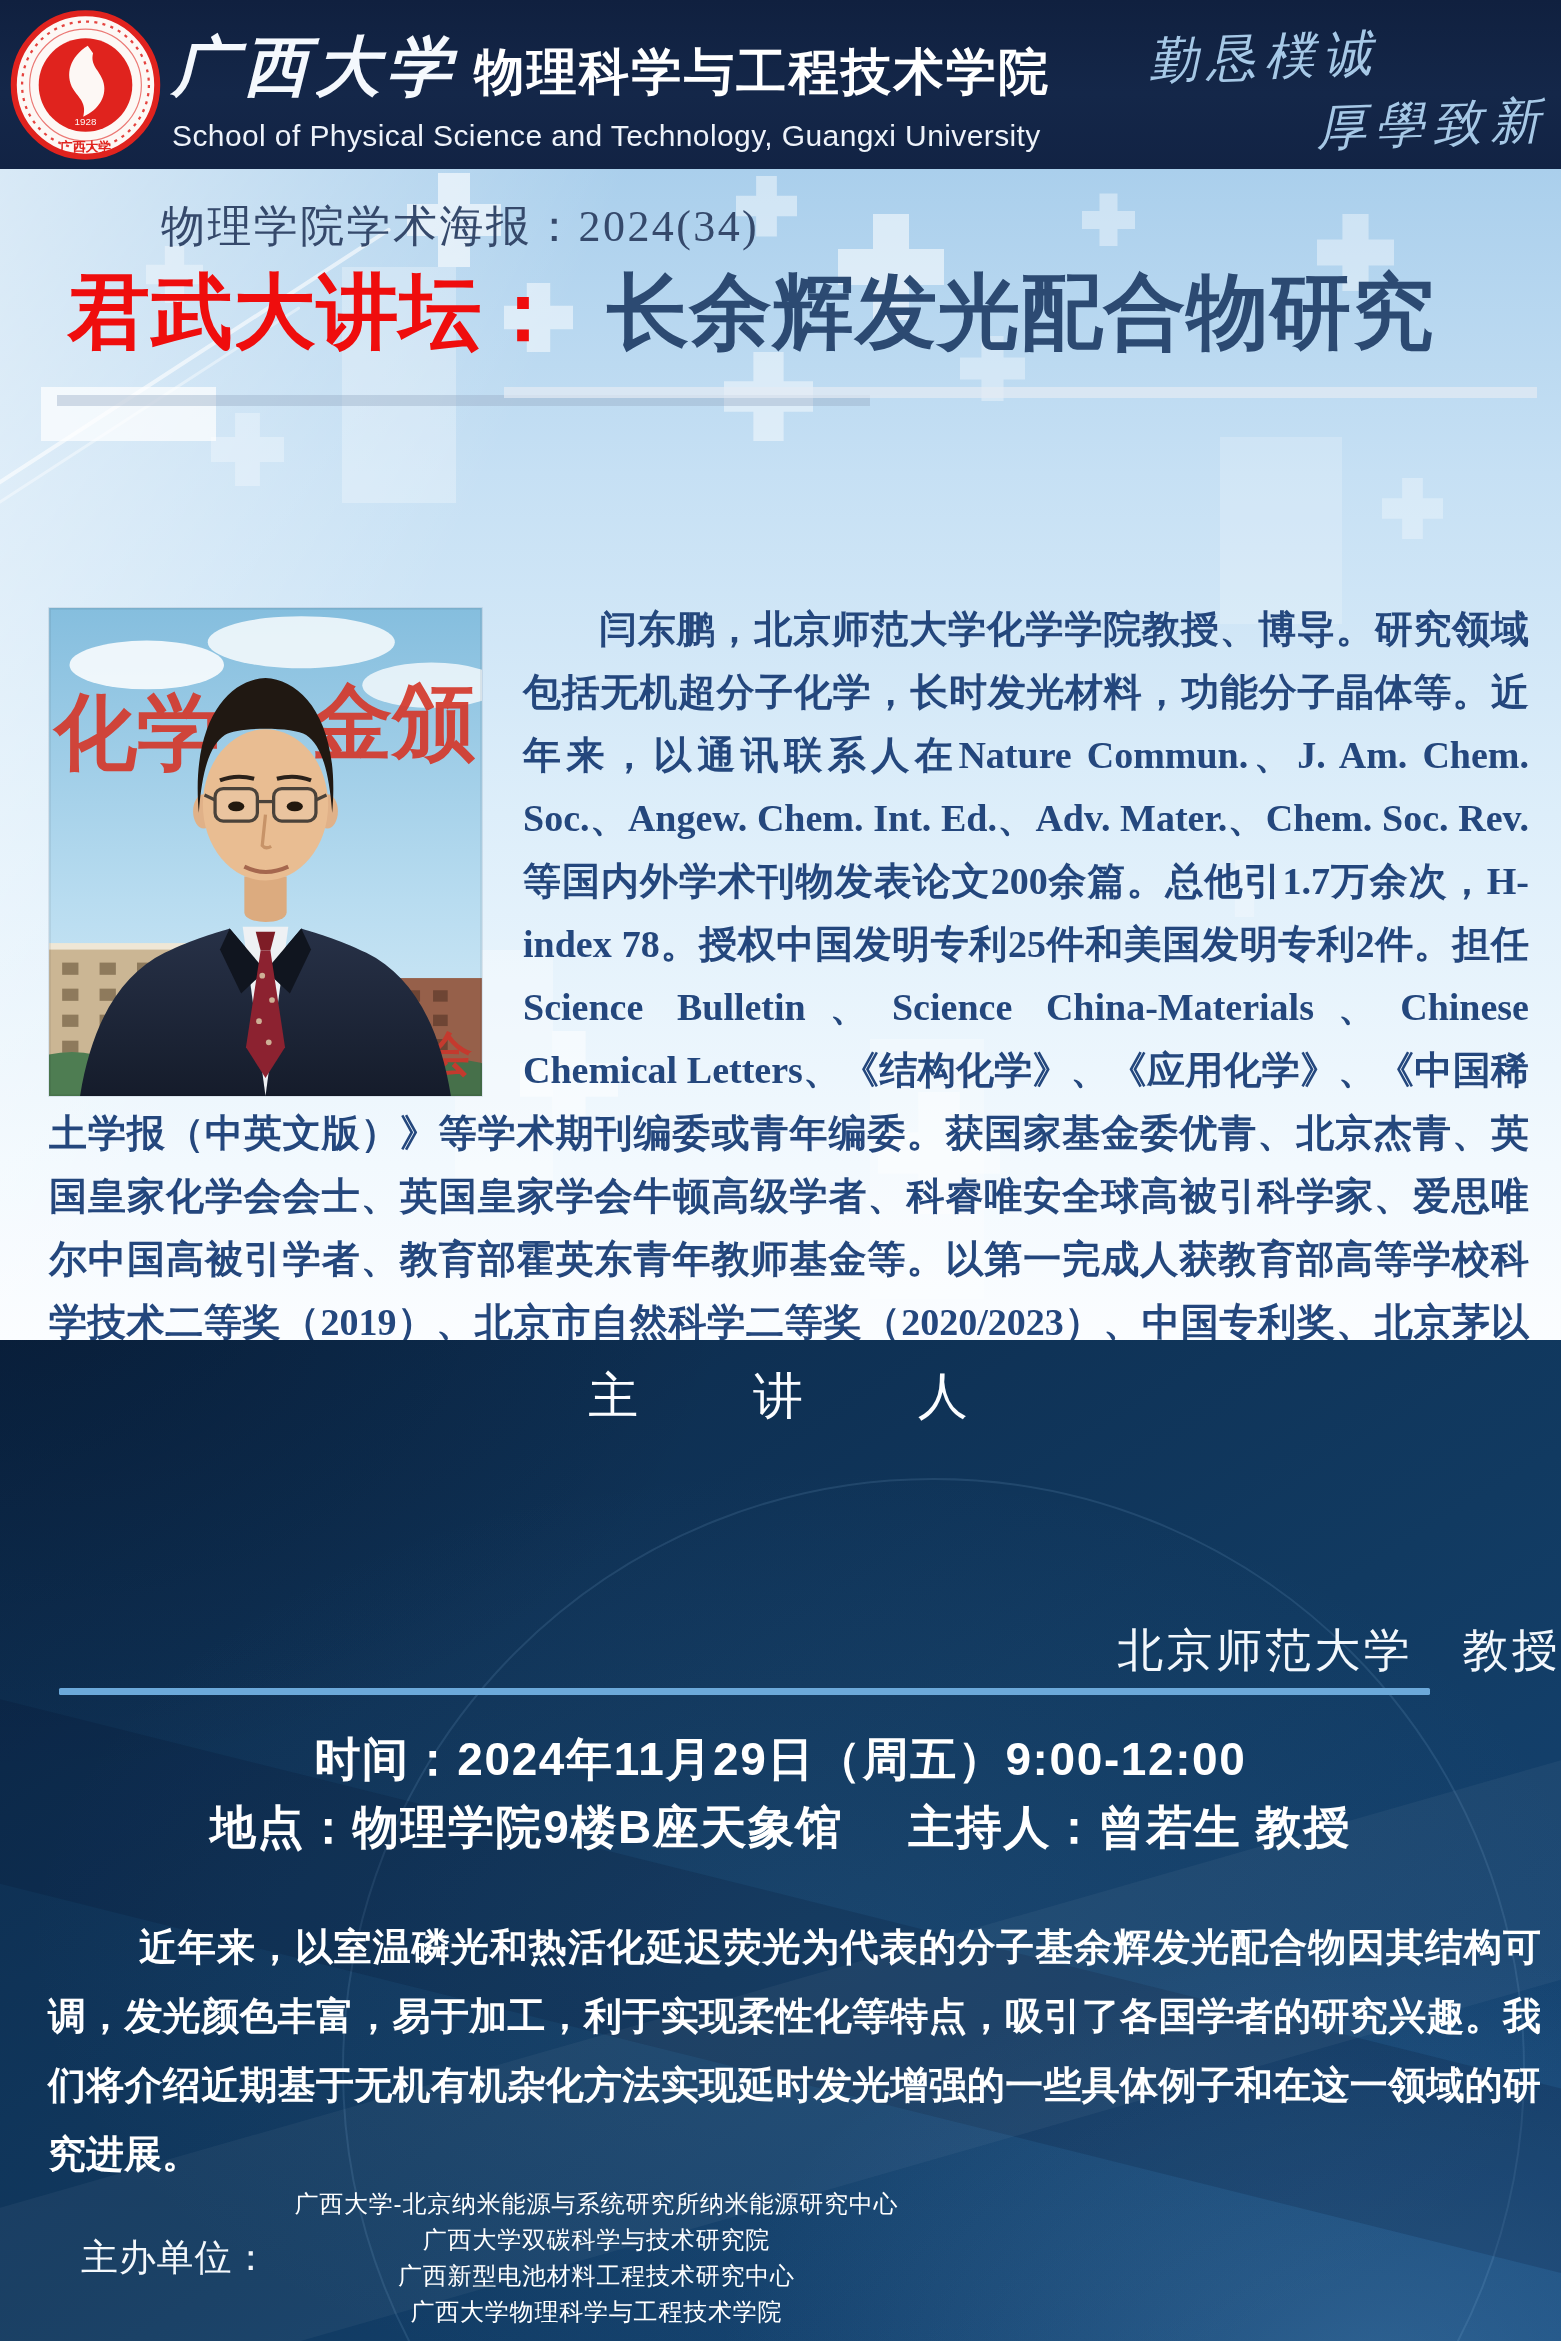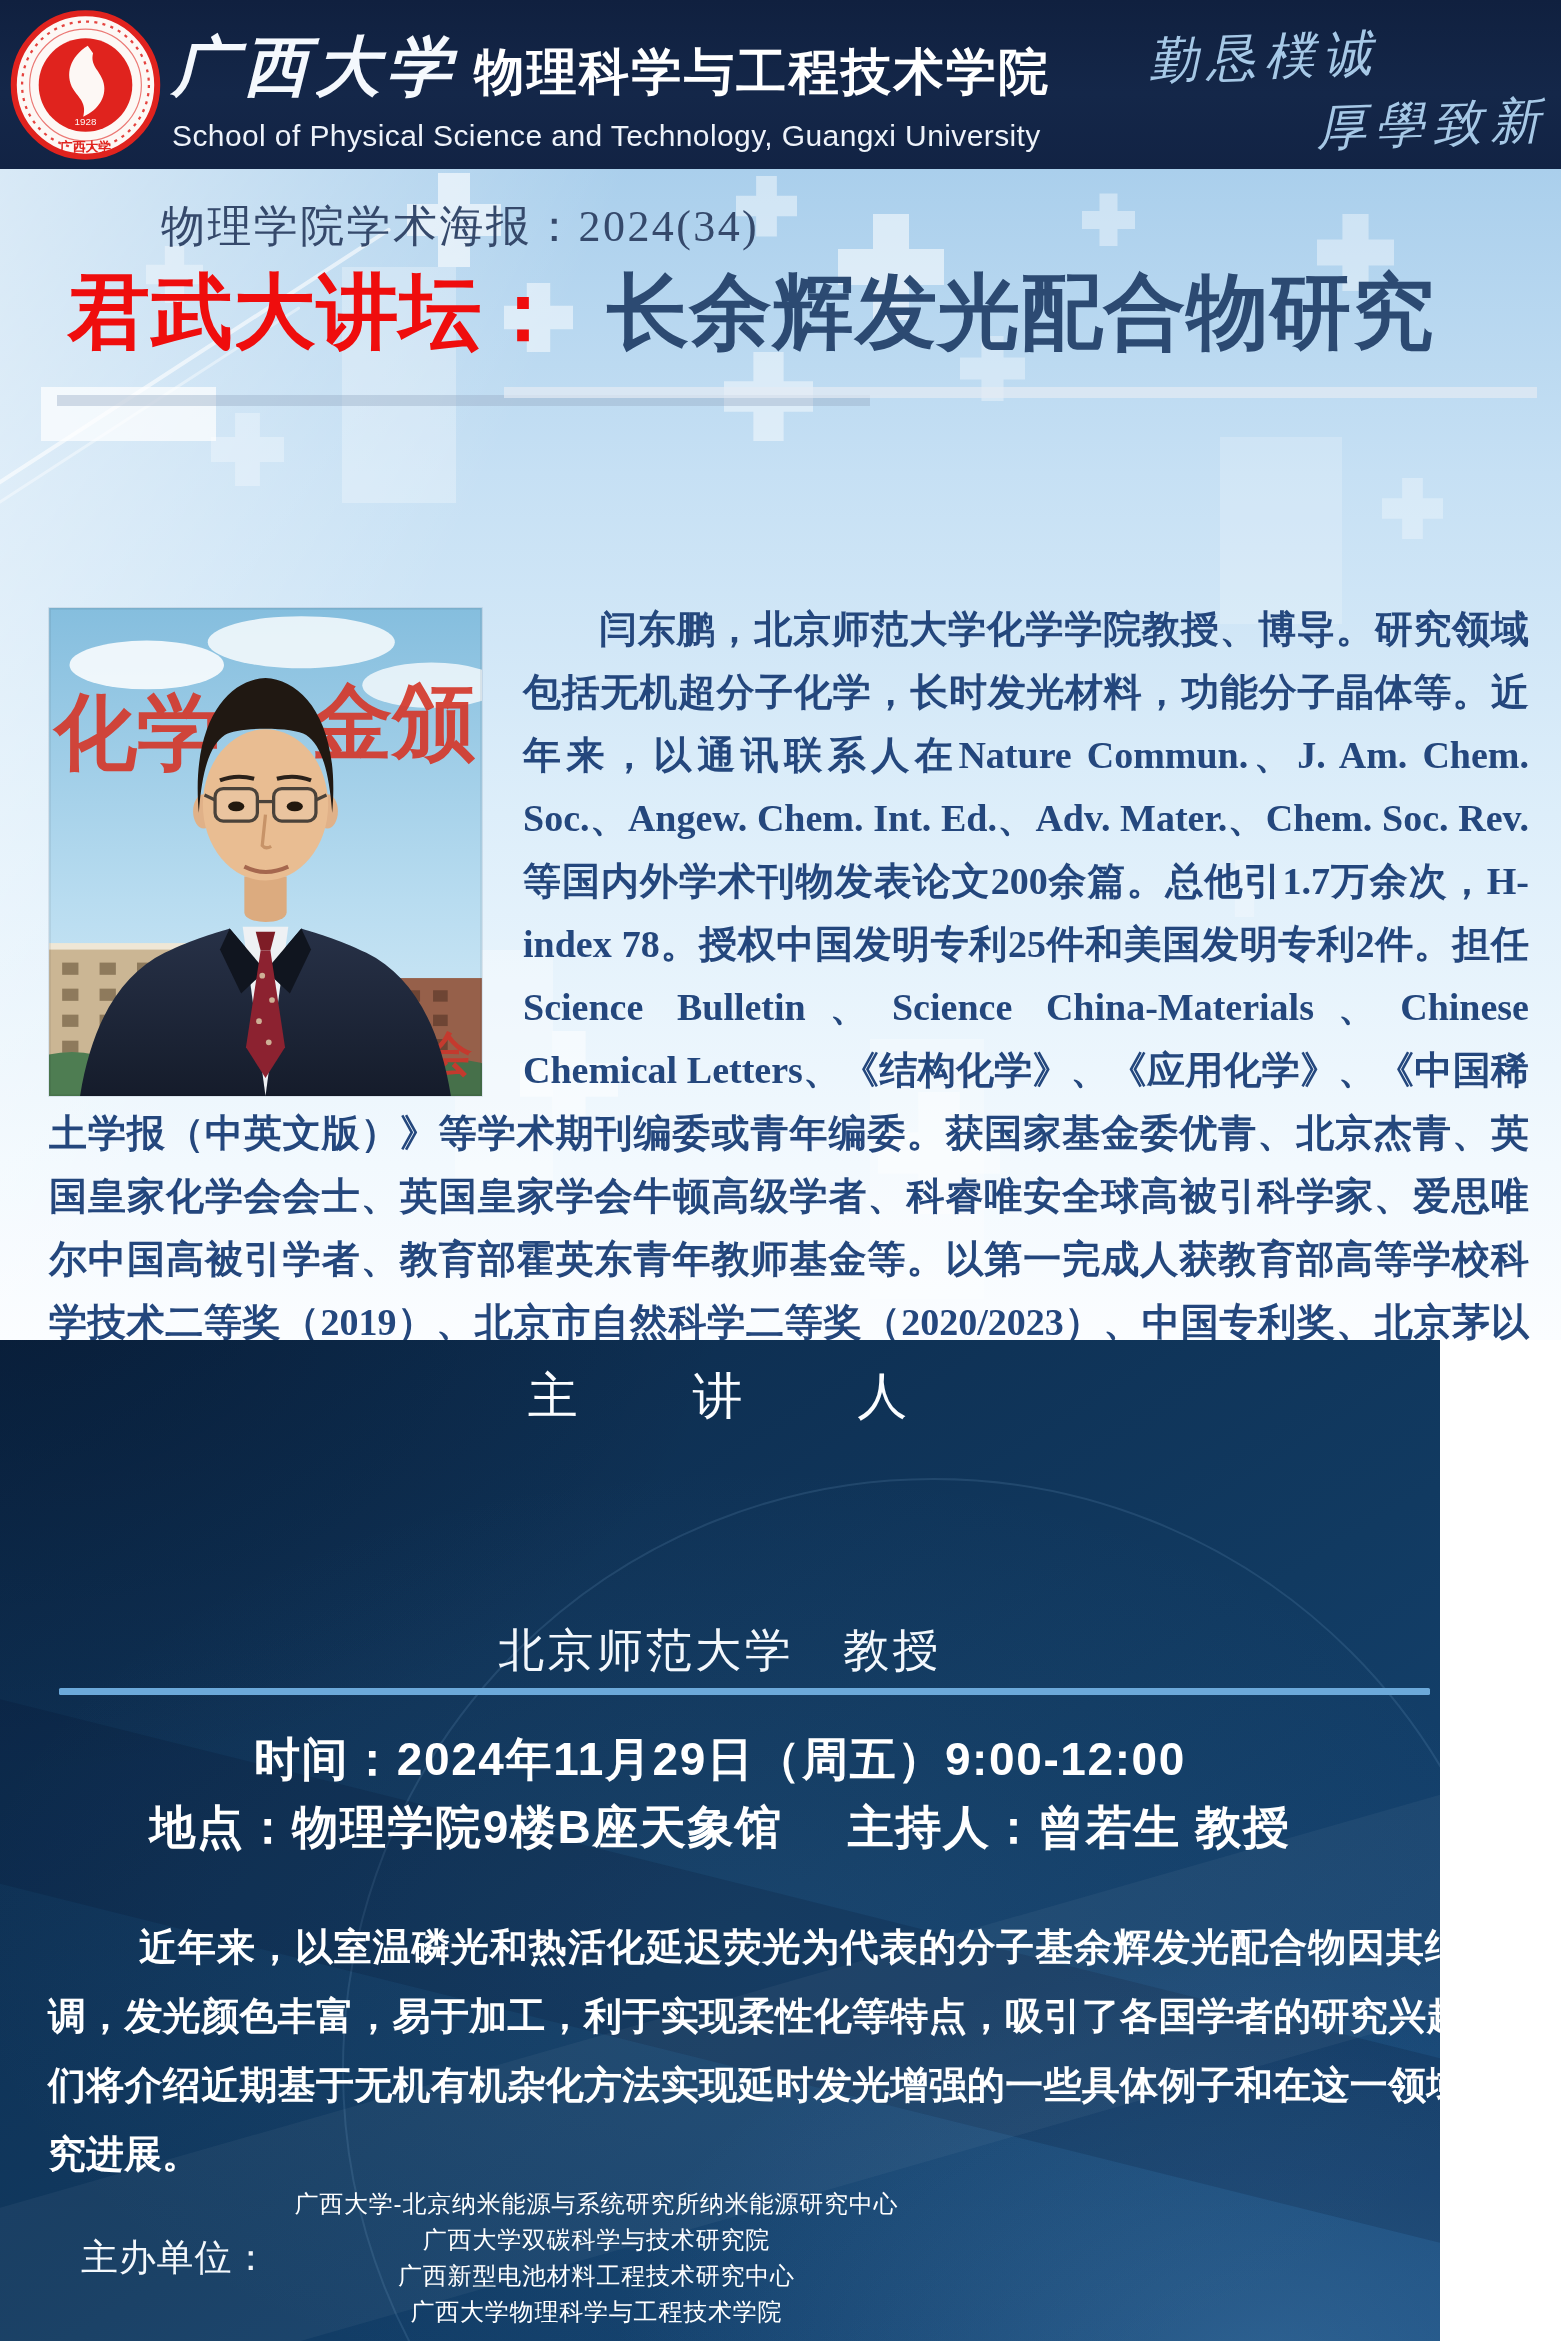--- a/index.html
+++ b/index.html
@@ -42,34 +42,34 @@
   .t-blue{color:#2c4a72;margin-left:42px;}
 
   .bio-wrap{position:absolute;left:49px;top:429px;width:1480px;}
   .photo{float:left;width:433px;height:488px;margin:9.8px 41px 0 0;
          box-shadow:0 0 0 0.8px rgba(60,90,120,.15);}
   .bio{margin:0;text-align:justify;text-indent:76px;
        font-family:"Liberation Serif","DejaVu Serif",serif;font-weight:700;
        font-size:38px;line-height:63px;color:#24477d;}
 
   
-  .dark{position:absolute;left:0;top:1340px;width:1440px;height:1002px;overflow:hidden;color:#fff;
+  .dark{position:absolute;left:0;top:1340px;width:1561px;height:1002px;overflow:hidden;color:#fff;
         background:
           radial-gradient(ellipse 1057px 667px at 88% 102%,rgba(125,185,230,.22),rgba(125,185,230,0) 62%),
           radial-gradient(ellipse 1220px 732px at 52% 60%,rgba(100,160,210,.10),rgba(100,160,210,0) 65%),
           radial-gradient(ellipse 1220px 813px at 0% -5%,rgba(0,8,25,.32),rgba(0,8,25,0) 60%),
           linear-gradient(148deg,#0c2848 0%,#113a61 55%,#17497b 100%);}
   .ring{position:absolute;left:342px;top:138px;width:1179px;height:1179px;border-radius:50%;
         border:2.4px solid rgba(155,200,238,.13);}
   .dstreak{position:absolute;left:-146px;width:1952px;}
   .role{position:absolute;left:0;top:23px;width:100%;text-align:center;
         font-size:50px;letter-spacing:4.9px;color:#fbfdff;}
   .name{position:absolute;left:0;top:104px;width:100%;text-align:center;
         font-size:125px;line-height:137px;font-weight:400;color:#ffffff;}
-  .affil{position:absolute;left:0;top:280px;width:100%;text-align:center;
+  .affil{position:absolute;left:0;top:280px;width:100%;text-align:right;
          font-size:46px;letter-spacing:3.3px;color:#f2f7fc;}
   .divider{position:absolute;left:59px;top:348px;width:1371px;height:7.3px;
            background:#6ca9da;border-radius:1.6px;}
   .time-line{position:absolute;left:0;top:389px;width:100%;text-align:center;
              font-size:46px;font-weight:700;letter-spacing:1.6px;}
   .venue-line{position:absolute;left:0;top:457px;width:100%;text-align:center;
               font-size:46px;font-weight:700;letter-spacing:1.6px;}
   .venue-line .host{margin-left:65px;}
   .abstract{position:absolute;left:0;top:568px;width:1493px;margin:5px;padding:0 43px;
             font-family:"Liberation Serif","DejaVu Serif",serif;font-weight:700;

